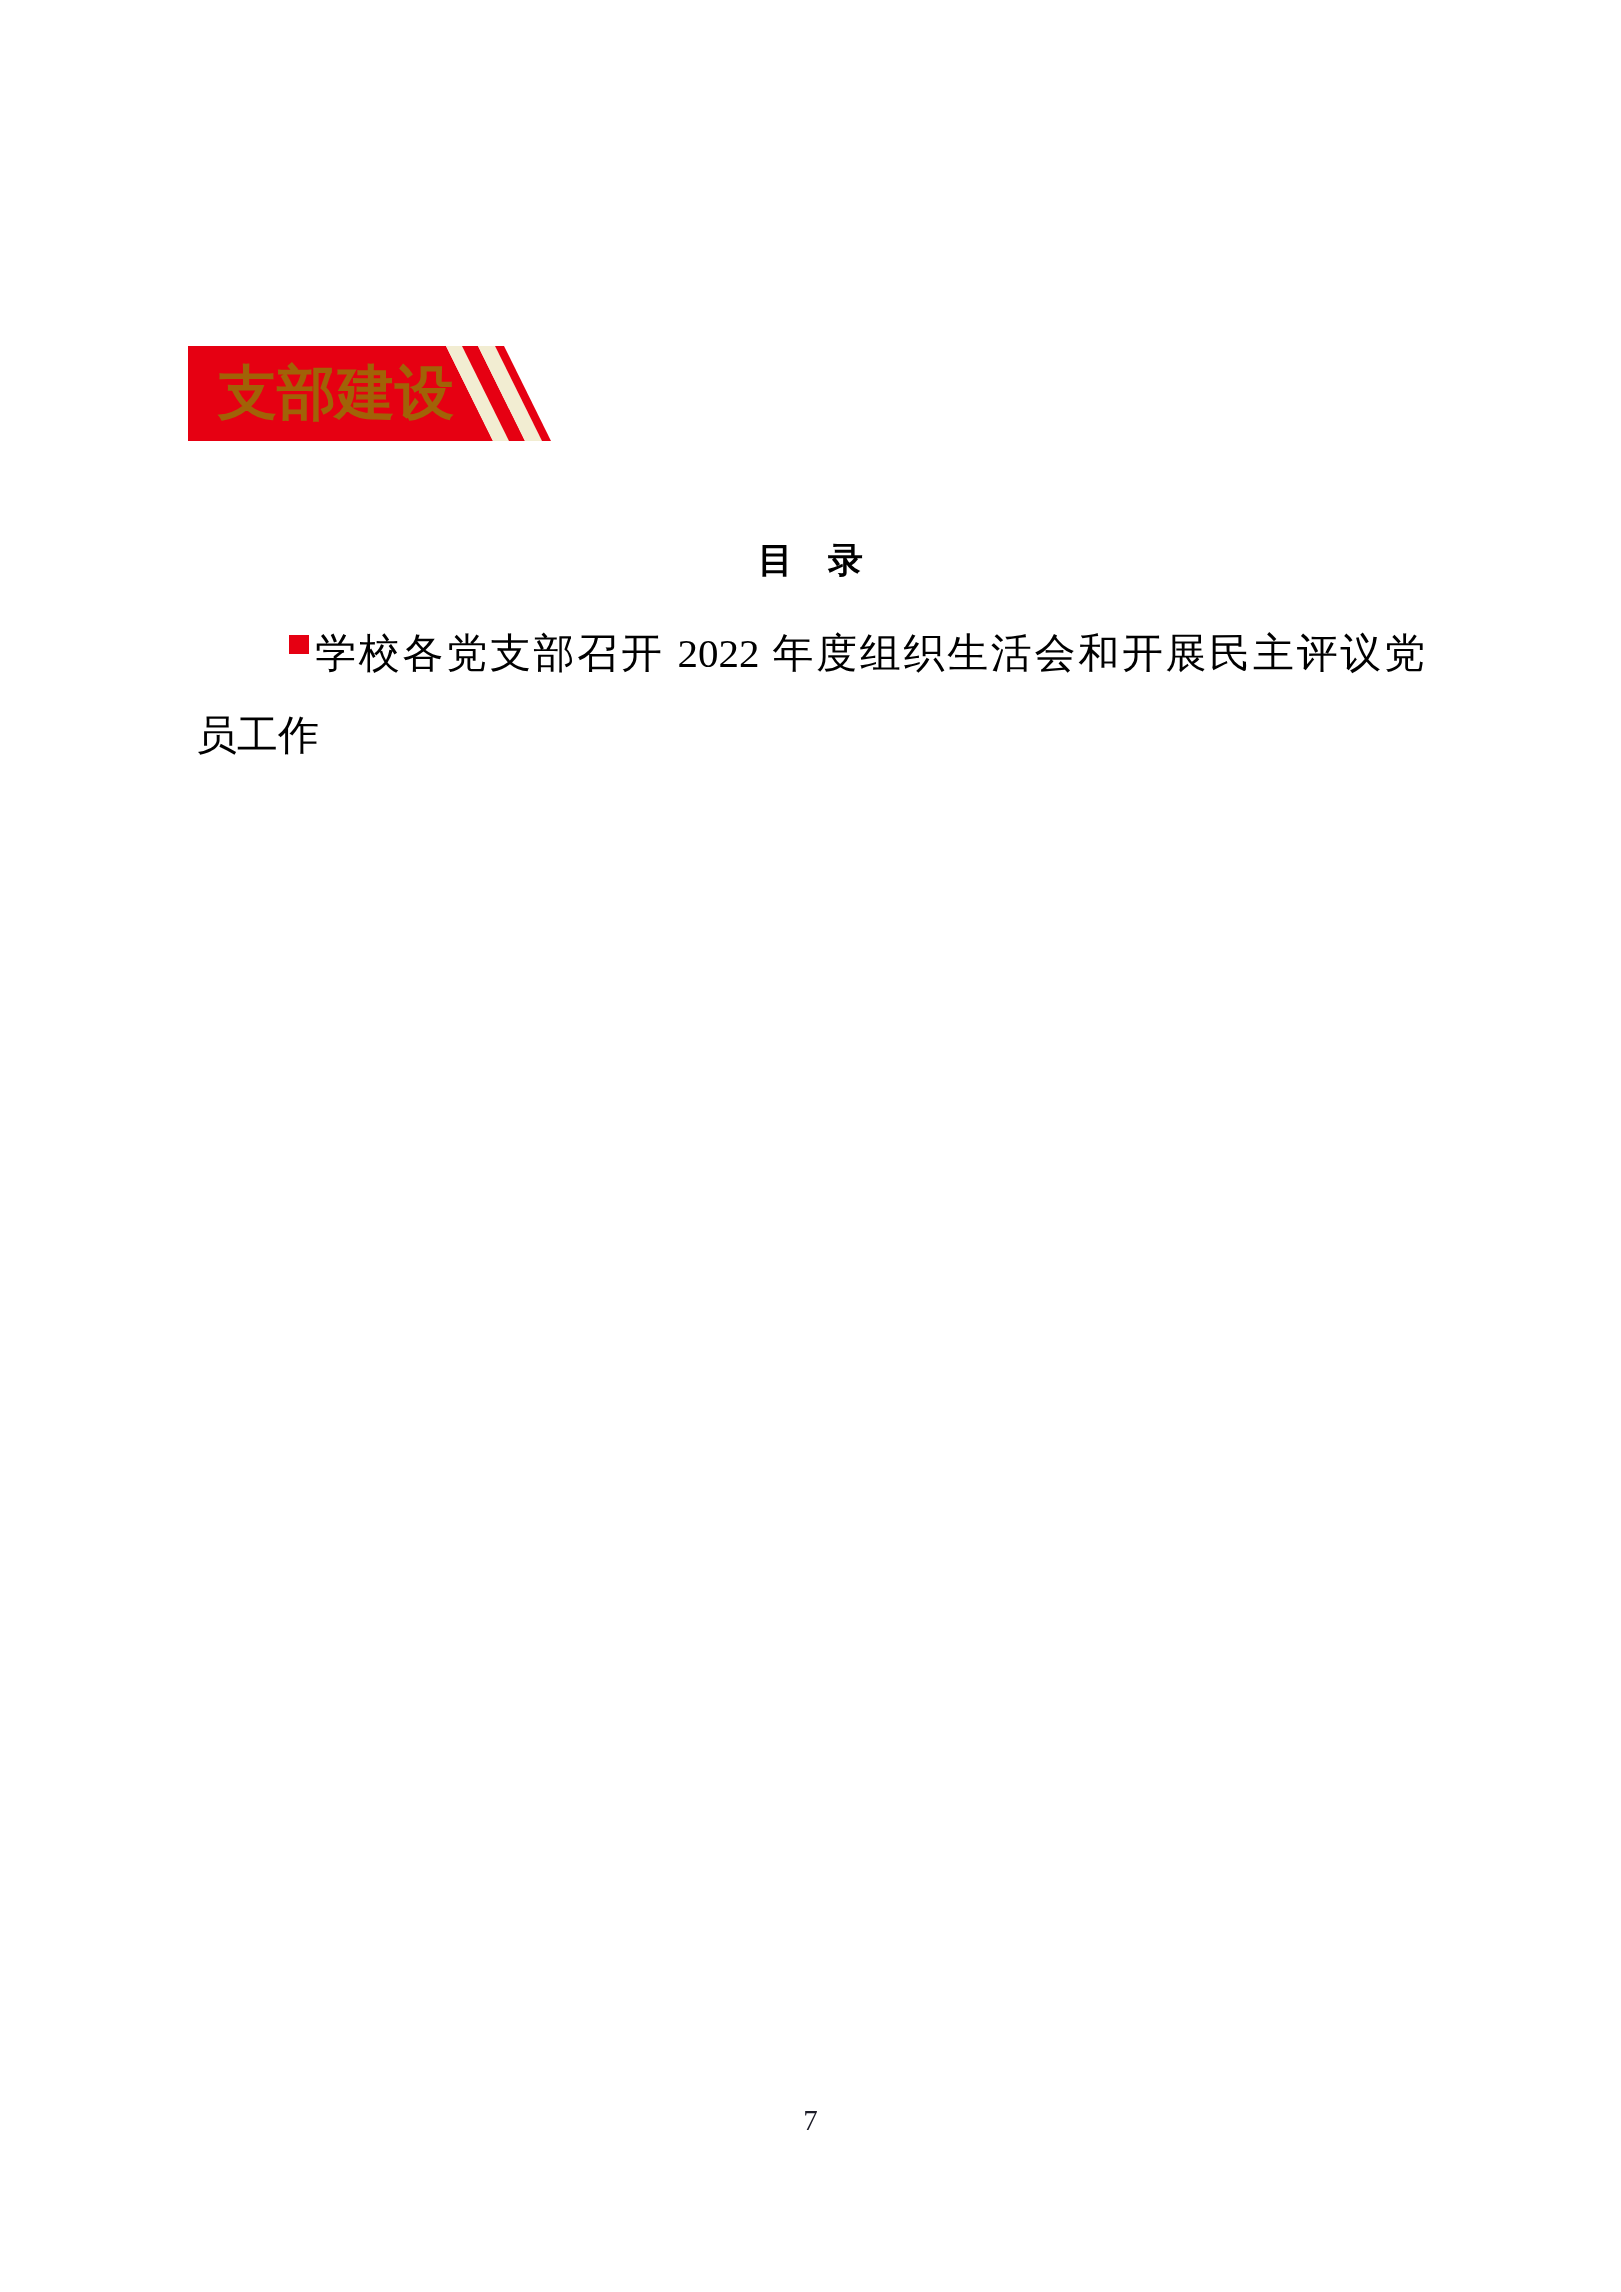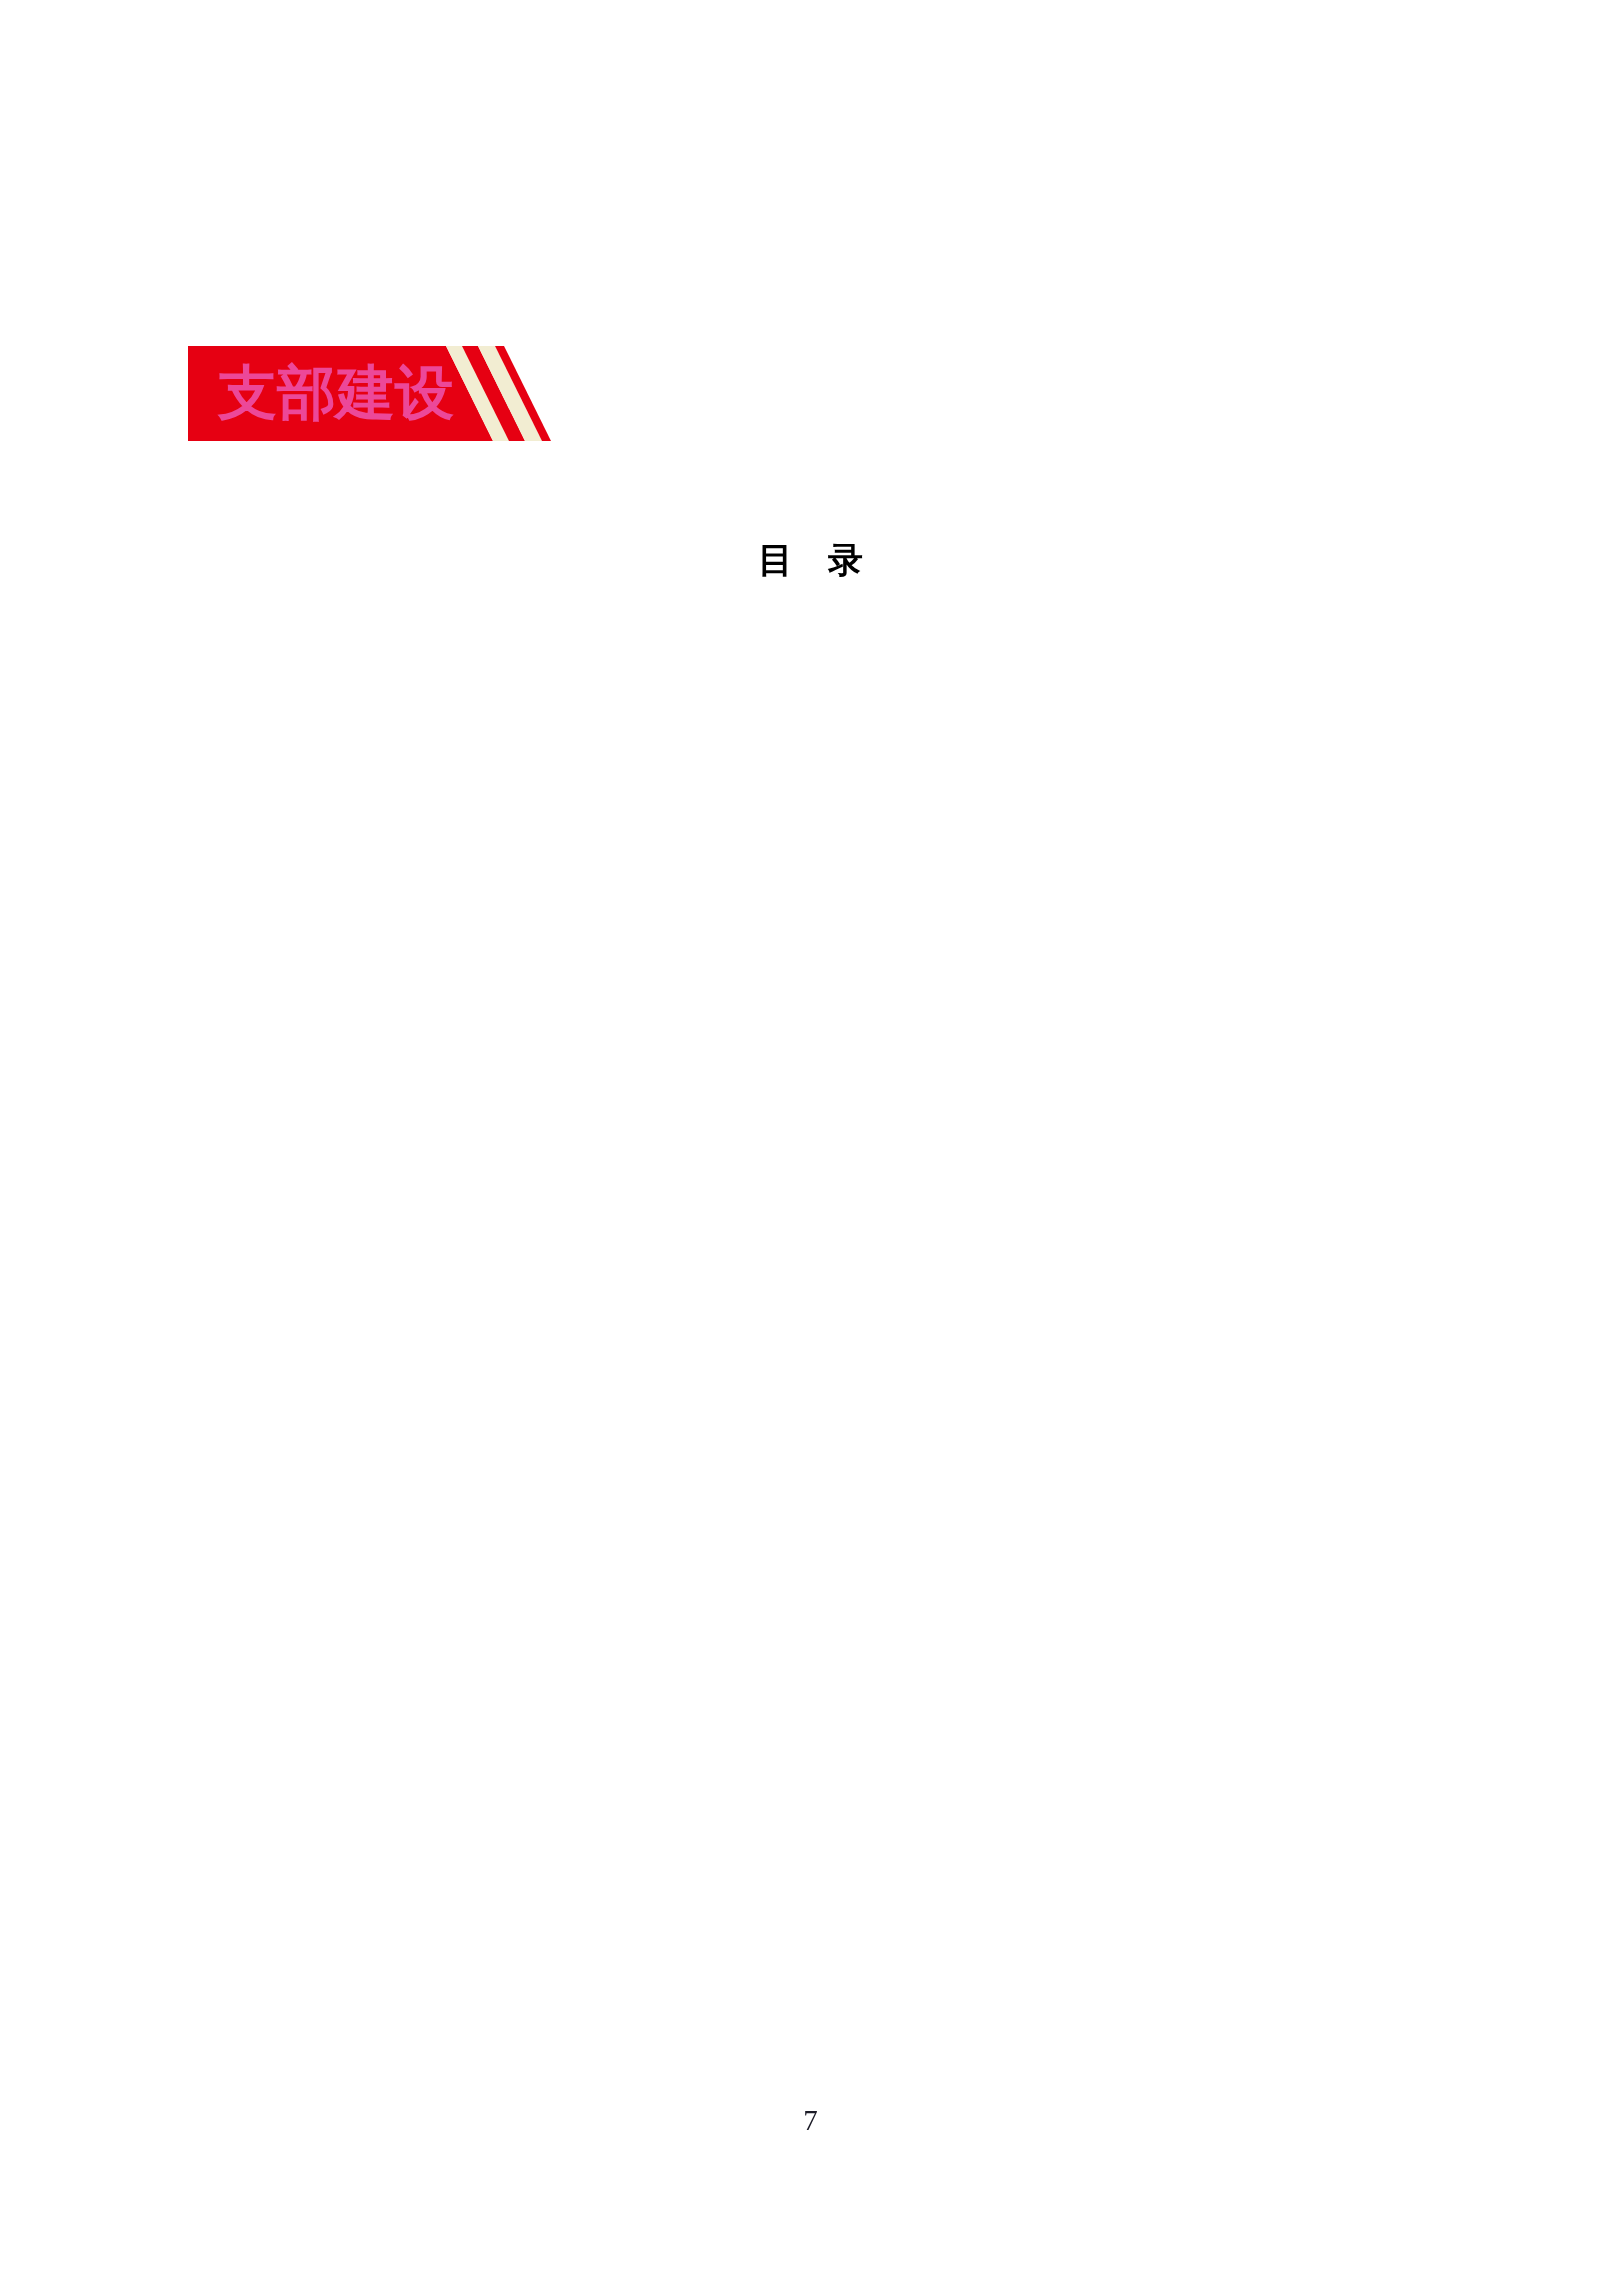--- a/index.html
+++ b/index.html
@@ -47,21 +47,21 @@
   .stripe-red-2   { left: 307px; width: 8.8px;  background: #e60012; }
   .banner-label {
     position: absolute;
     left: 30px;
     top: 0;
     height: 95px;
     line-height: 95px;
     font-family: "Liberation Sans", "DejaVu Sans", sans-serif;
     font-weight: 700;
     font-size: 59px;
-    color: #ec4899;
+    color: #a16207;
     white-space: nowrap;
   }
 
   
   .toc-title {
     position: absolute;
     left: 0;
     top: 531px;
     width: 100%;
     text-align: center;
@@ -120,17 +120,23 @@
     <div class="banner-main"></div>
     <div class="banner-stripe stripe-cream-1"></div>
     <div class="banner-stripe stripe-red-1"></div>
     <div class="banner-stripe stripe-cream-2"></div>
     <div class="banner-stripe stripe-red-2"></div>
     <div class="banner-label">支部建设</div>
   </div>
 
   <div class="toc-title">目　录</div>
 
+  <div class="toc-entry">
+    <div class="toc-line-1">
+      <span class="bullet"></span><span>学校各党支部召开 2022 年度组织生活会和开展民主评议党</span>
+    </div>
+    <div class="toc-line-2">员工作</div>
+  </div>
 
   <div class="page-number">7</div>
 
 </div>
 
 
 </body></html>

